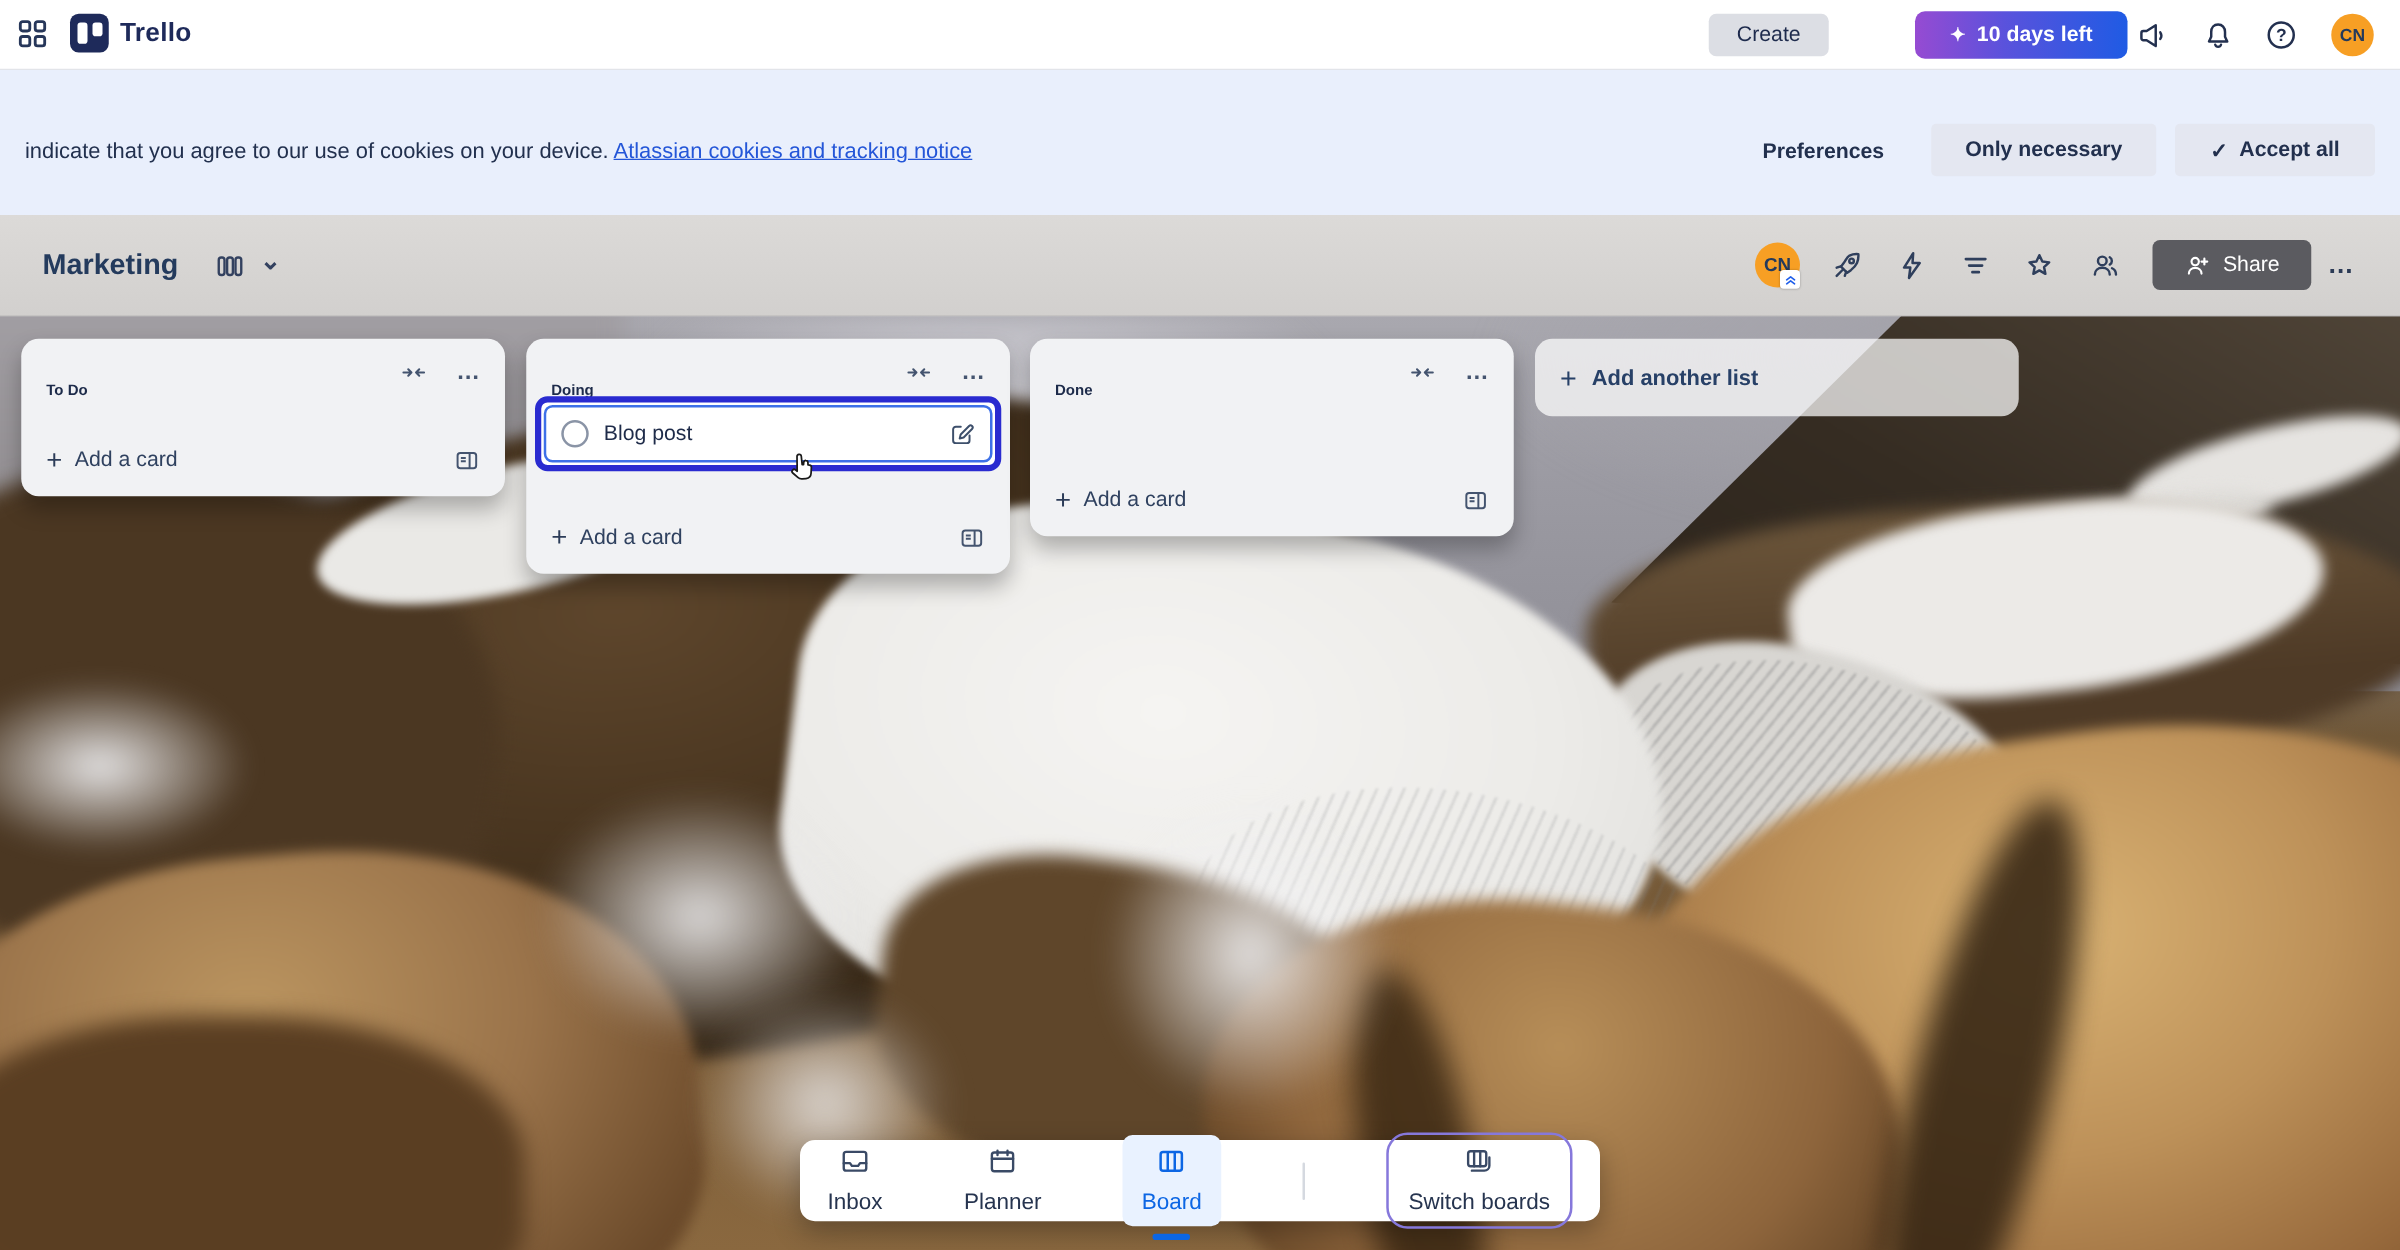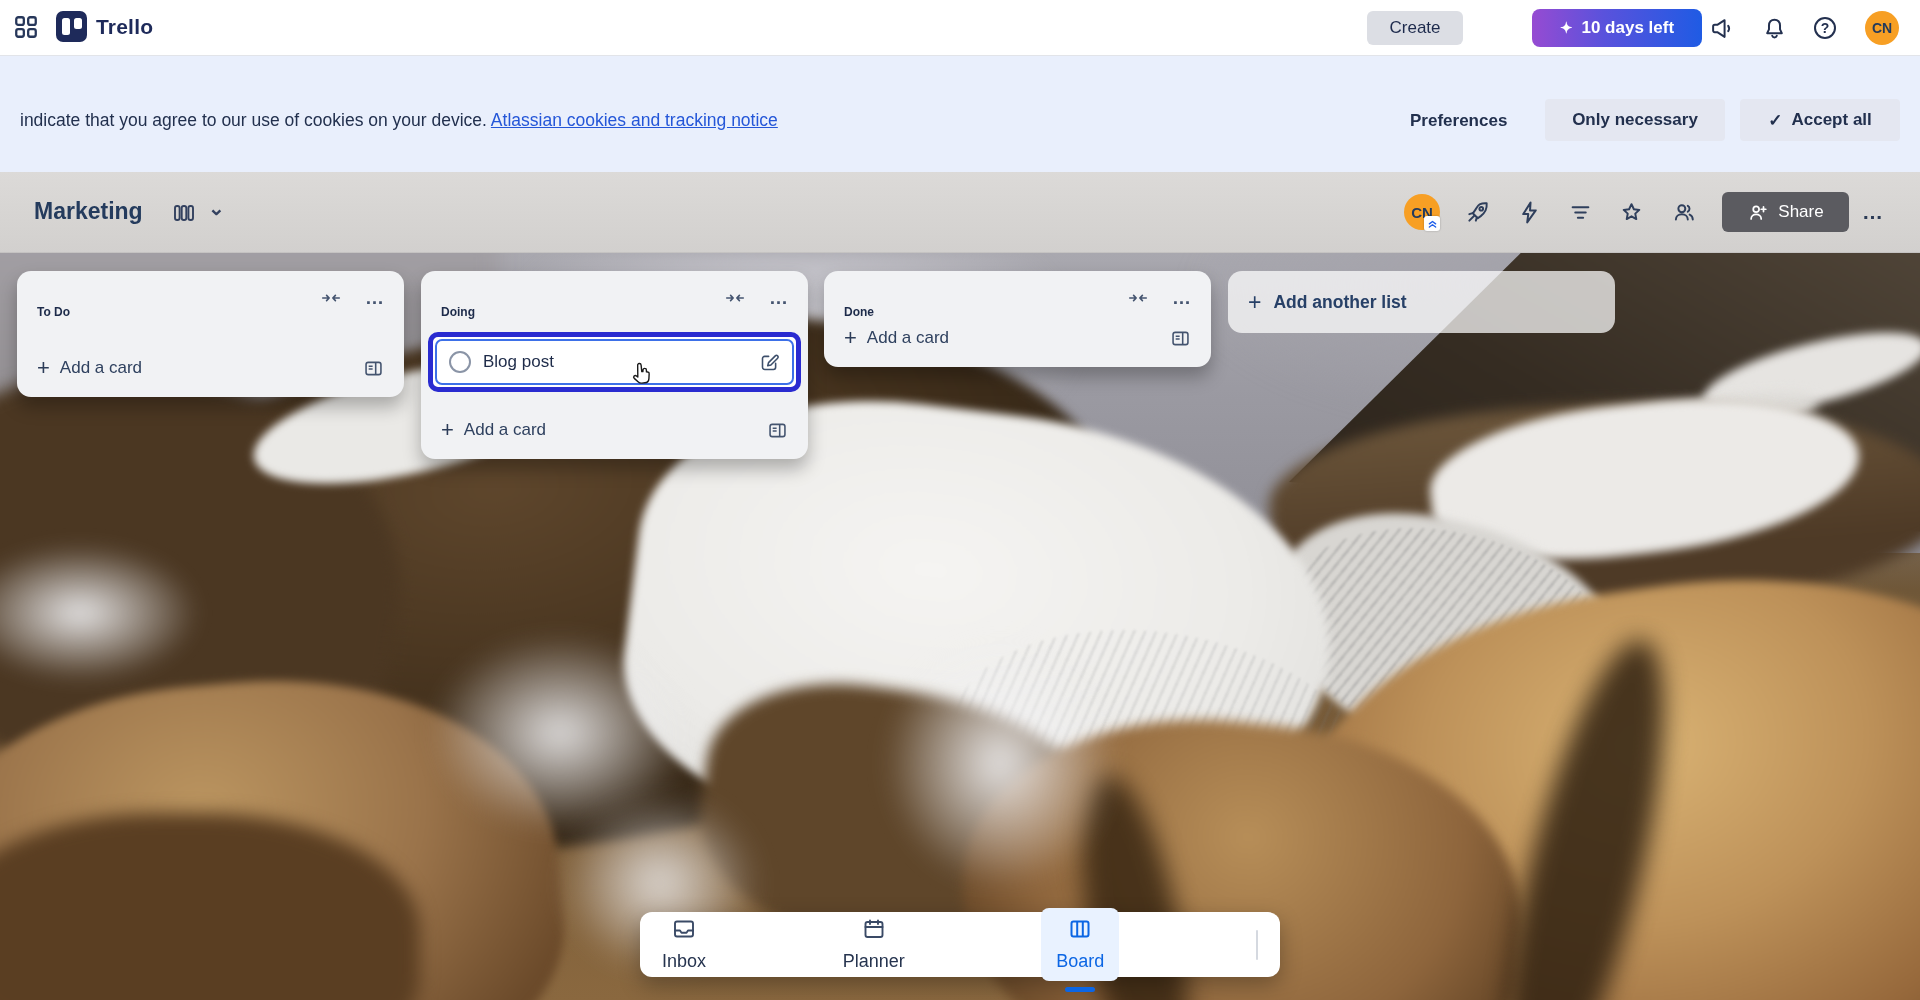--- a/index.html
+++ b/index.html
@@ -76,30 +76,30 @@
   #hillbld { left:-60px; top:560px; width:480px; height:260px; background:#5a3e22; border-radius:50% 50% 40% 60%; filter:blur(9px); }
   #steam1 { left:-40px; top:290px; width:240px; height:140px; background:radial-gradient(ellipse, rgba(238,238,240,.95), rgba(238,238,240,0) 70%); filter:blur(10px); }
   #steam2 { left:430px; top:380px; width:260px; height:200px; background:radial-gradient(ellipse, rgba(240,240,242,.9), rgba(240,240,242,0) 70%); filter:blur(12px); }
   #steam3 { left:880px; top:380px; width:240px; height:260px; background:radial-gradient(ellipse, rgba(242,242,244,.92), rgba(242,242,244,0) 68%); filter:blur(12px); }
   #steam4 { left:560px; top:540px; width:200px; height:180px; background:radial-gradient(ellipse, rgba(238,238,240,.85), rgba(238,238,240,0) 70%); filter:blur(14px); }
 
   
   .list { position:absolute; width:387px; background:#f1f2f4; border-radius:14px; box-shadow:0 10px 18px rgba(0,0,0,.28); z-index:5; }
   .list-todo { left:17px; top:18px; height:126px; }
   .list-doing { left:421px; top:18px; height:188px; }
-  .list-done { left:824px; top:18px; height:96px; }
+  .list-done { left:824px; top:18px; height:158px; }
   .list-title { position:absolute; left:20px; top:34px; font-size:12px; font-weight:600; color:#1d2b4a; }
   .list-collapse { position:absolute; right:58px; top:12px; width:30px; height:30px; color:#44546f; display:flex; align-items:center; justify-content:center; border-radius:6px; }
   .list-menu { position:absolute; right:14px; top:12px; width:30px; height:30px; color:#44546f; font-size:19px; font-weight:700; letter-spacing:1px; display:flex; align-items:center; justify-content:center; border-radius:6px; }
   .addcard-row { position:absolute; left:12px; right:12px; bottom:10px; height:38px; display:flex; align-items:center; gap:10px; padding:0 8px; border-radius:8px; color:#2f415f; }
   .addcard-row .plus { font-size:22px; font-weight:400; color:#2c3c58; line-height:1; }
   .addcard-row .lbl { font-size:17px; font-weight:500; flex:1; text-align:left; }
   .addcard-row .tmpl { color:#44546f; display:flex; }
 
-  .card-frame { position:absolute; left:7px; right:7px; top:61px; height:60px; border:5px solid #2a2bd0; border-radius:10px; background:#fff; padding:2px; z-index:6; }
+  .card-frame { position:absolute; left:7px; right:7px; top:46px; height:60px; border:5px solid #2a2bd0; border-radius:10px; background:#fff; padding:2px; z-index:6; }
   .card { width:100%; height:100%; background:#fff; border:2px solid #3d70e8; border-radius:7px; display:flex; align-items:center; gap:12px; padding:0 12px; }
   .card .circle { width:22px; height:22px; border:2px solid #8a94a6; border-radius:50%; flex:none; }
   .card .ctitle { font-size:17px; color:#1e2b49; flex:1; }
   .card .edit { color:#3d4f6b; display:flex; }
 
   .add-list { position:absolute; left:1228px; top:18px; width:387px; height:62px; border-radius:14px; background:rgba(255,255,255,.72); display:flex; align-items:center; gap:12px; padding:0 20px; z-index:5; color:#274067; }
   .add-list .plus { font-size:23px; font-weight:400; }
   .add-list .lbl { font-size:17.5px; font-weight:600; }
 
   
@@ -388,20 +388,30 @@
       <button class="nav-item nav-board">
         <span style="display:flex">
           <svg width="24" height="24" viewBox="0 0 24 24" fill="none" stroke="currentColor" stroke-width="2">
               <rect x="3.5" y="4.5" width="17" height="15" rx="2"></rect>
               <path d="M9.2 4.5v15M14.8 4.5v15"></path>
             </svg>
         </span>
         <span>Board</span>
       </button>
       <span class="nav-div"></span>
+      <button class="nav-item nav-switch">
+        <span style="display:flex">
+          <svg width="24" height="24" viewBox="0 0 24 24" fill="none" stroke="currentColor" stroke-width="1.9" stroke-linecap="round">
+              <rect x="3.5" y="4" width="14.5" height="12" rx="2"></rect>
+              <path d="M8.3 4v12M13.2 4v12"></path>
+              <path d="M6.5 19.5h10a4 4 0 0 0 4-4V9"></path>
+            </svg>
+        </span>
+        <span>Switch boards</span>
+      </button>
     </nav>
 
     <span class="cursor">
       <svg width="26" height="28" viewBox="0 0 24 26">
           <path d="M8.2 3.6c0-.9.7-1.6 1.6-1.6s1.6.7 1.6 1.6v6.2l1 .1.3-1.6c.2-.8 1-1.4 1.8-1.2.8.1 1.4.9 1.3 1.7l-.1 1.7 1.1.2c.8.2 1.4 1 1.2 1.8l-.7 4.4c-.3 2-2 3.5-4.1 3.5h-2.8c-1.2 0-2.4-.5-3.2-1.4l-3.4-3.7c-.6-.6-.5-1.6.1-2.2.6-.5 1.6-.5 2.1.1l1.2 1.2z" fill="#ffffff" stroke="#1a1a1a" stroke-width="1.3" stroke-linejoin="round"></path>
         </svg>
     </span>
   </div>
 
 </div>

